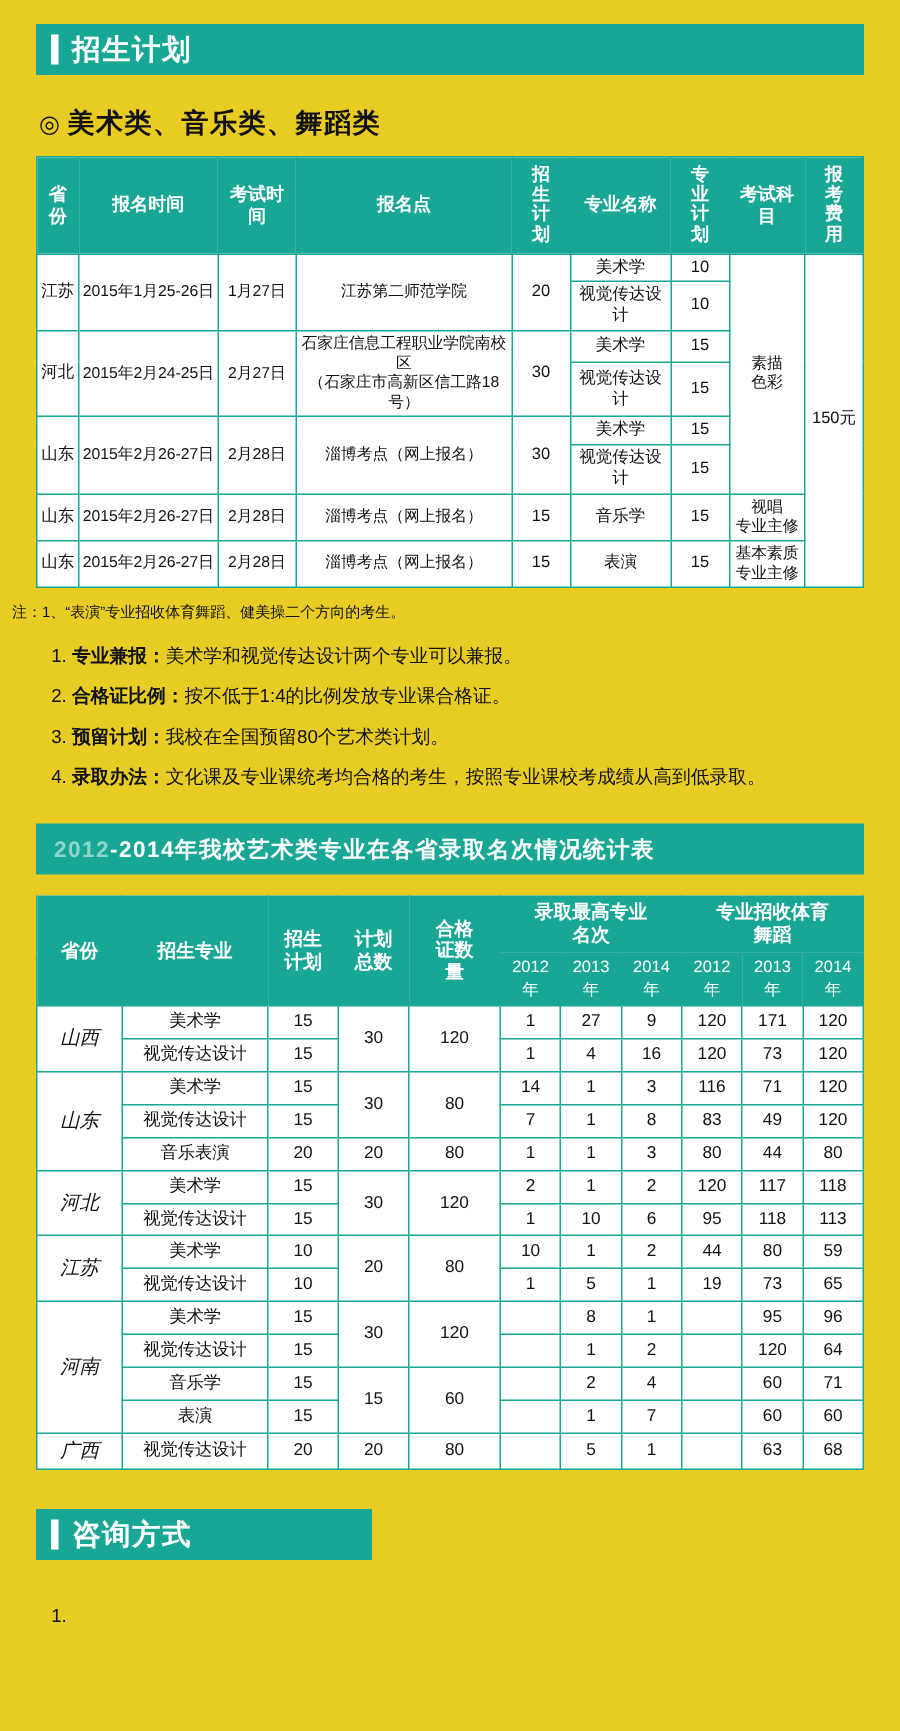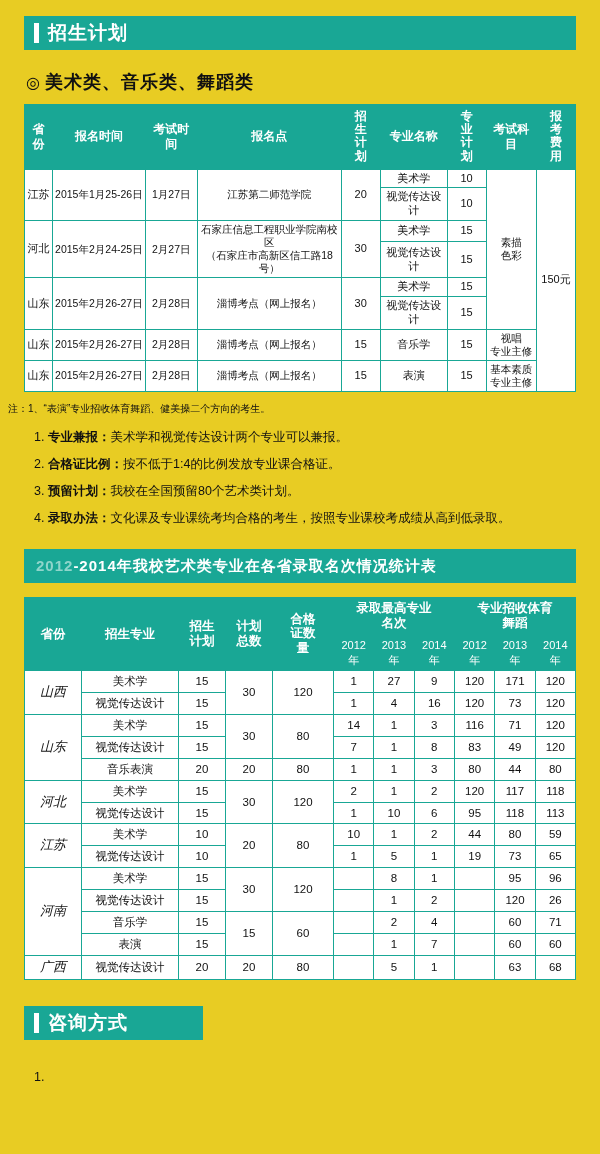--- a/index.html
+++ b/index.html
@@ -363,21 +363,21 @@
         <td>96</td>
       </tr>
       <tr>
         <td class="major">视觉传达设计</td>
         <td>15</td>
         <td></td>
         <td>1</td>
         <td>2</td>
         <td></td>
         <td>120</td>
-        <td>26</td>
+        <td>64</td>
       </tr>
       <tr>
         <td class="major">音乐学</td>
         <td>15</td>
         <td rowspan="2">15</td>
         <td rowspan="2">60</td>
         <td></td>
         <td>2</td>
         <td>4</td>
         <td></td>
@@ -405,21 +405,21 @@
         <td>5</td>
         <td>1</td>
         <td></td>
         <td>63</td>
         <td>68</td>
       </tr>
     </tbody>
   </table>
 
   <div class="bar-wrap" style="padding-top:26px">
-    <div class="section-bar" style="width:179px">
+    <div class="section-bar" style="width:224px">
       <div class="tick"></div>
       <div class="title">咨询方式</div>
     </div>
   </div>
 
   <div class="contact">
     <ol>
       <li></li>
 
     </ol>

